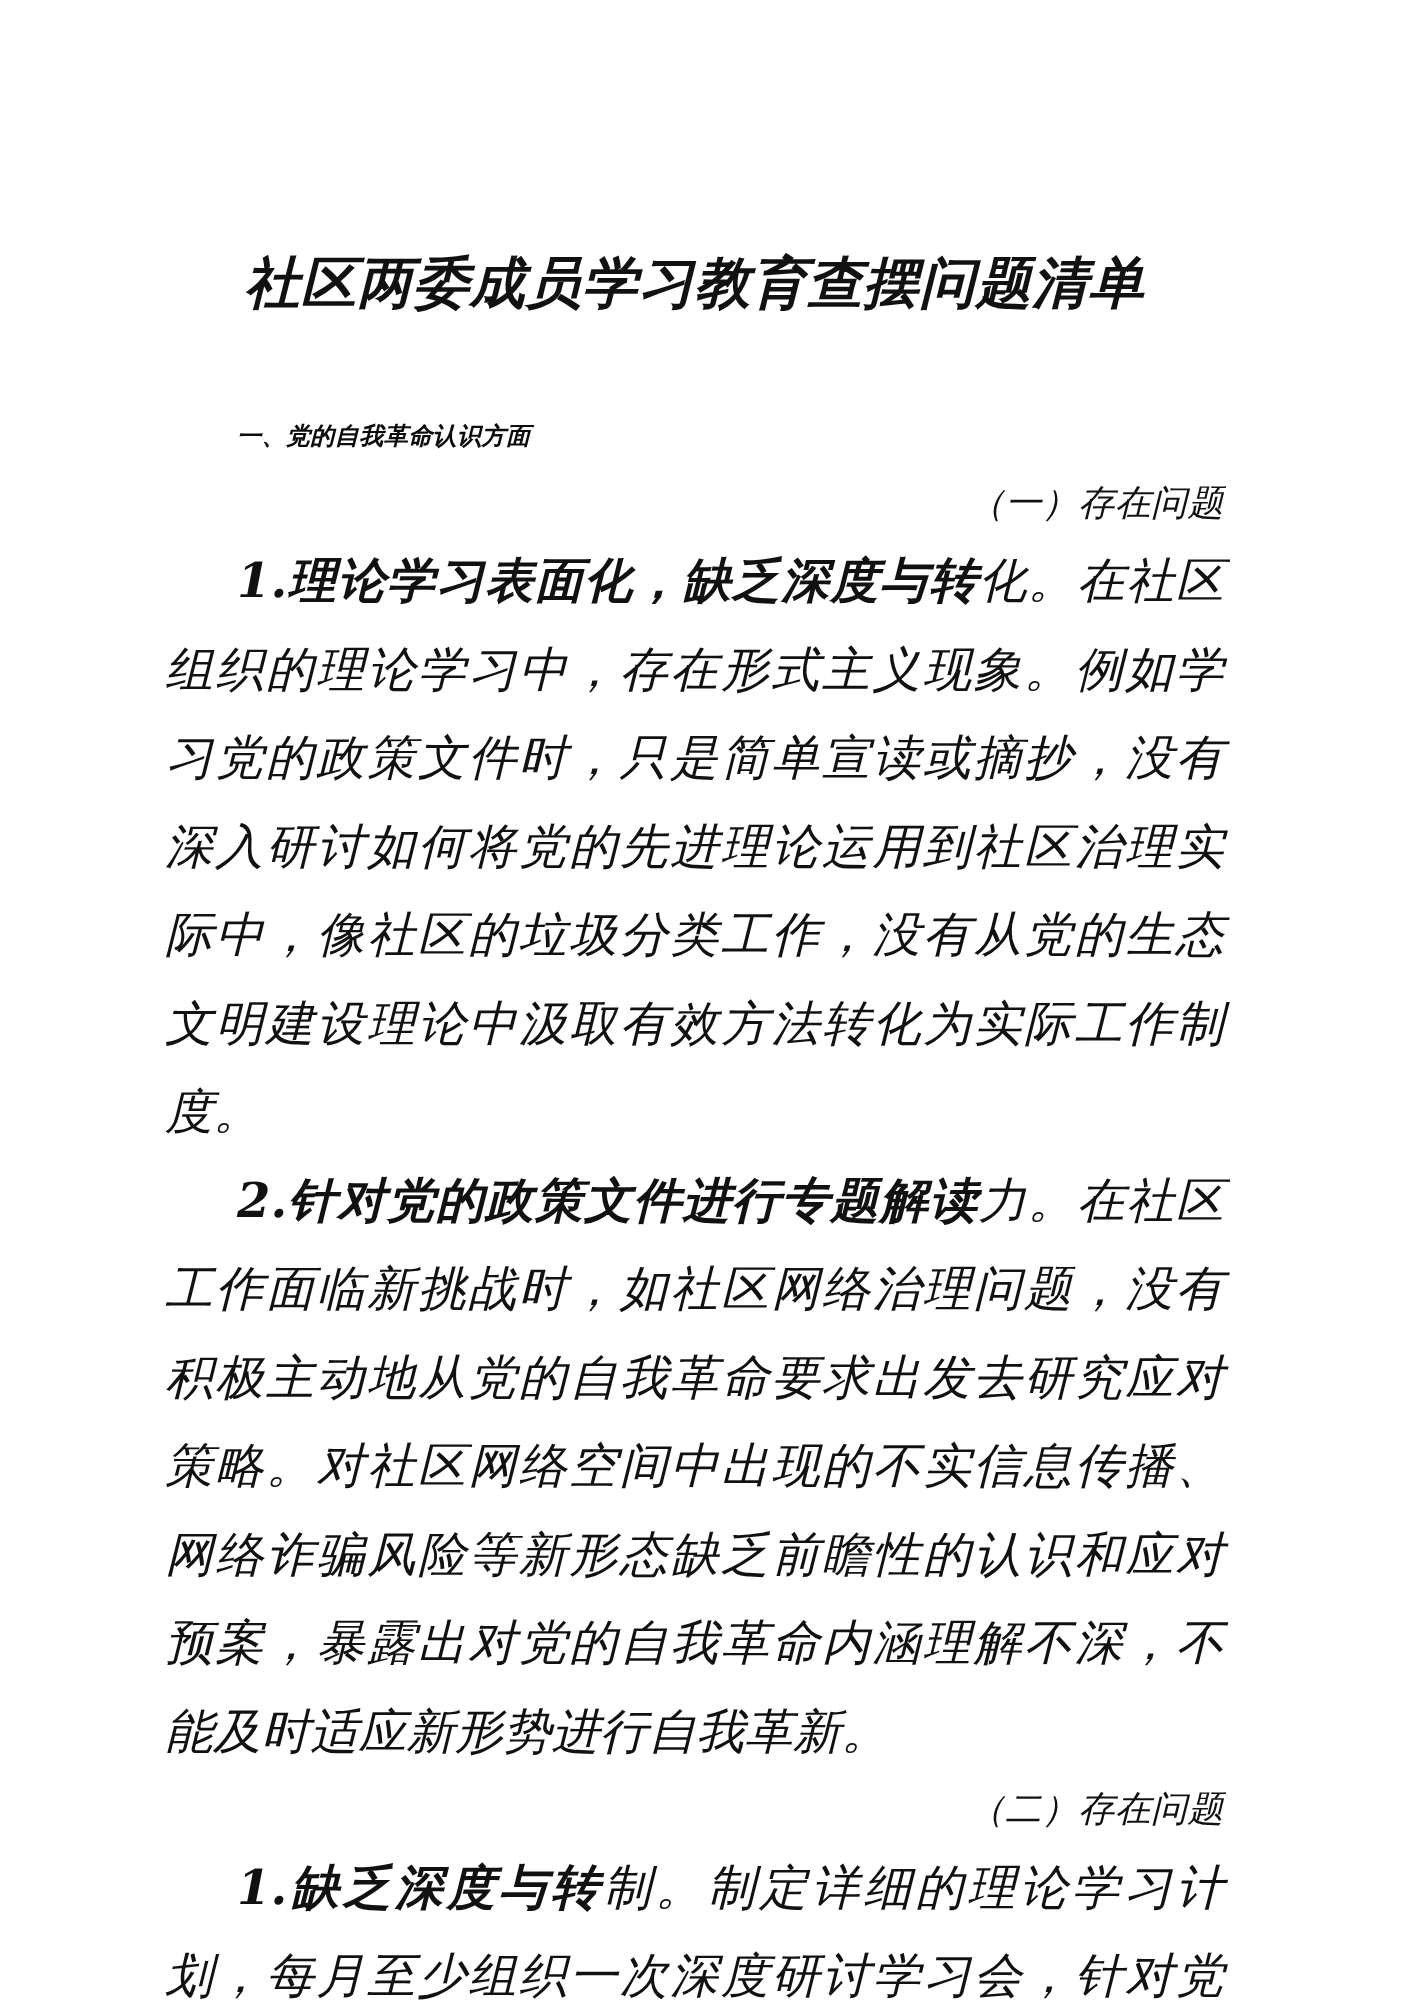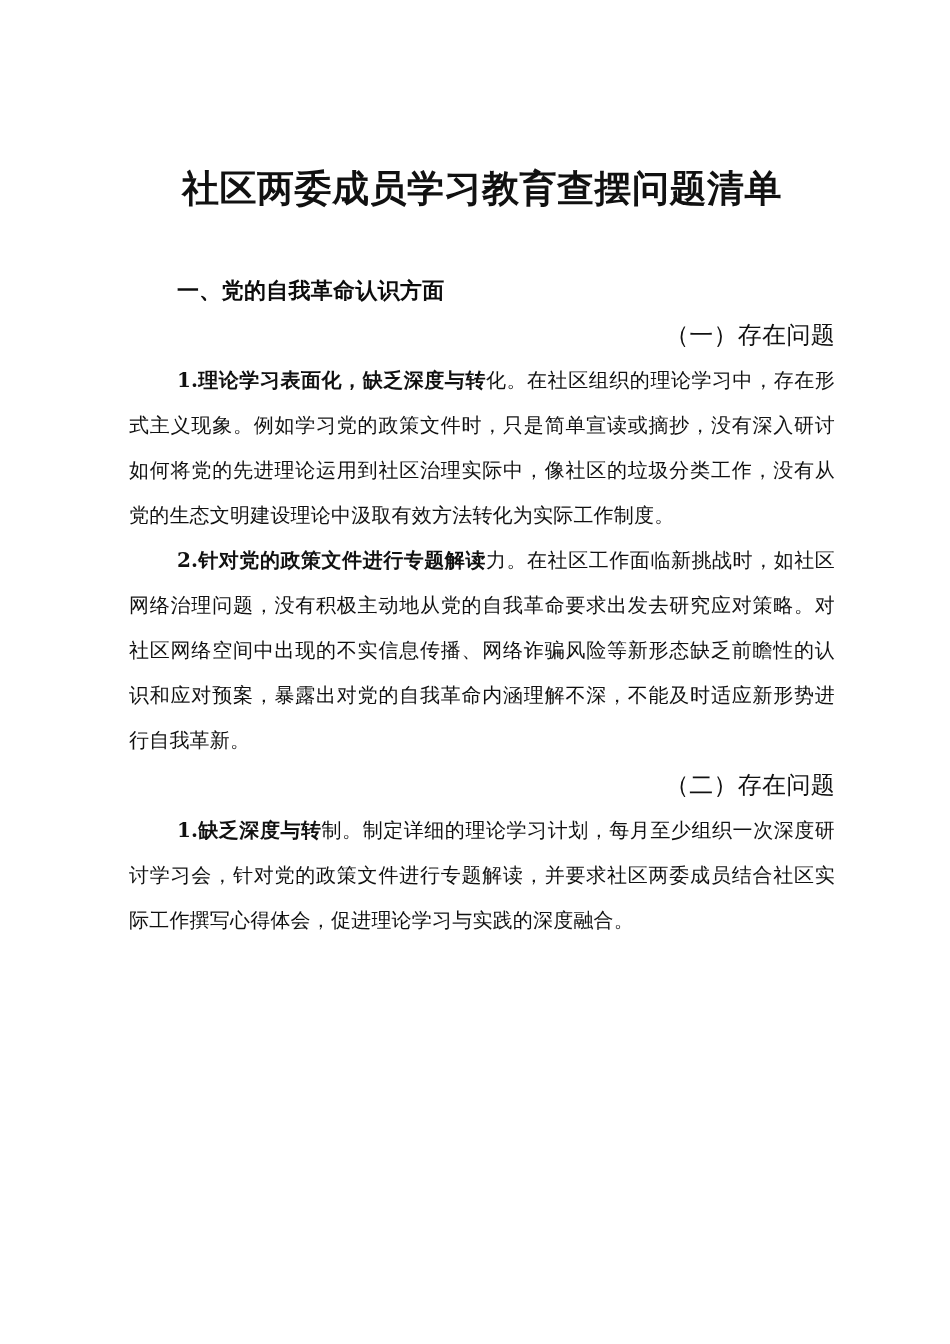--- a/index.html
+++ b/index.html
@@ -21,24 +21,25 @@
     position: relative;
     width: 950px;
     height: 1344px;
     background: #ffffff;
     box-sizing: border-box;
     padding: 0;
   }
 
   #doc-body {
     position: absolute;
-    left: 129px;
+    left: 110px;
     top: 0;
     width: 706px;   
     height: 1088px;
+    font-style: italic;
   }
 
   
   .doc-title {
     font-family: "DejaVu Sans", "Liberation Sans", sans-serif;
     font-weight: 700;
     font-size: 37px;
     line-height: 46px;
     letter-spacing: 0.5px;
     text-align: center;
@@ -49,21 +50,21 @@
     color: #111;
   }
 
   
   .title-gap { height: 56px; }
 
   
   .sec-heading {
     font-family: "DejaVu Sans", "Liberation Sans", sans-serif;
     font-weight: 700;
-    font-size: 22px;
+    font-size: 16px;
     line-height: 45px;
     text-indent: 48px;
     margin: 0;
     letter-spacing: 0.3px;
     color: #0c0c0c;
   }
 
   
   .sub-heading {
     font-family: "DejaVu Serif", "Liberation Serif", serif;
@@ -74,22 +75,22 @@
     margin: 0;
     letter-spacing: 0.3px;
     color: #111;
     text-align: right;
   }
 
   
   .para {
     font-family: "DejaVu Serif", "Liberation Serif", serif;
     font-weight: 400;
-    font-size: 20px;
-    line-height: 45px;
+    font-size: 32px;
+    line-height: 59px;
     text-indent: 48px;
     margin: 0;
     text-align: justify;
     text-justify: inter-character;
     text-align-last: left;
     letter-spacing: 0.2px;
     color: #111;
     word-break: break-all;
   }
 

